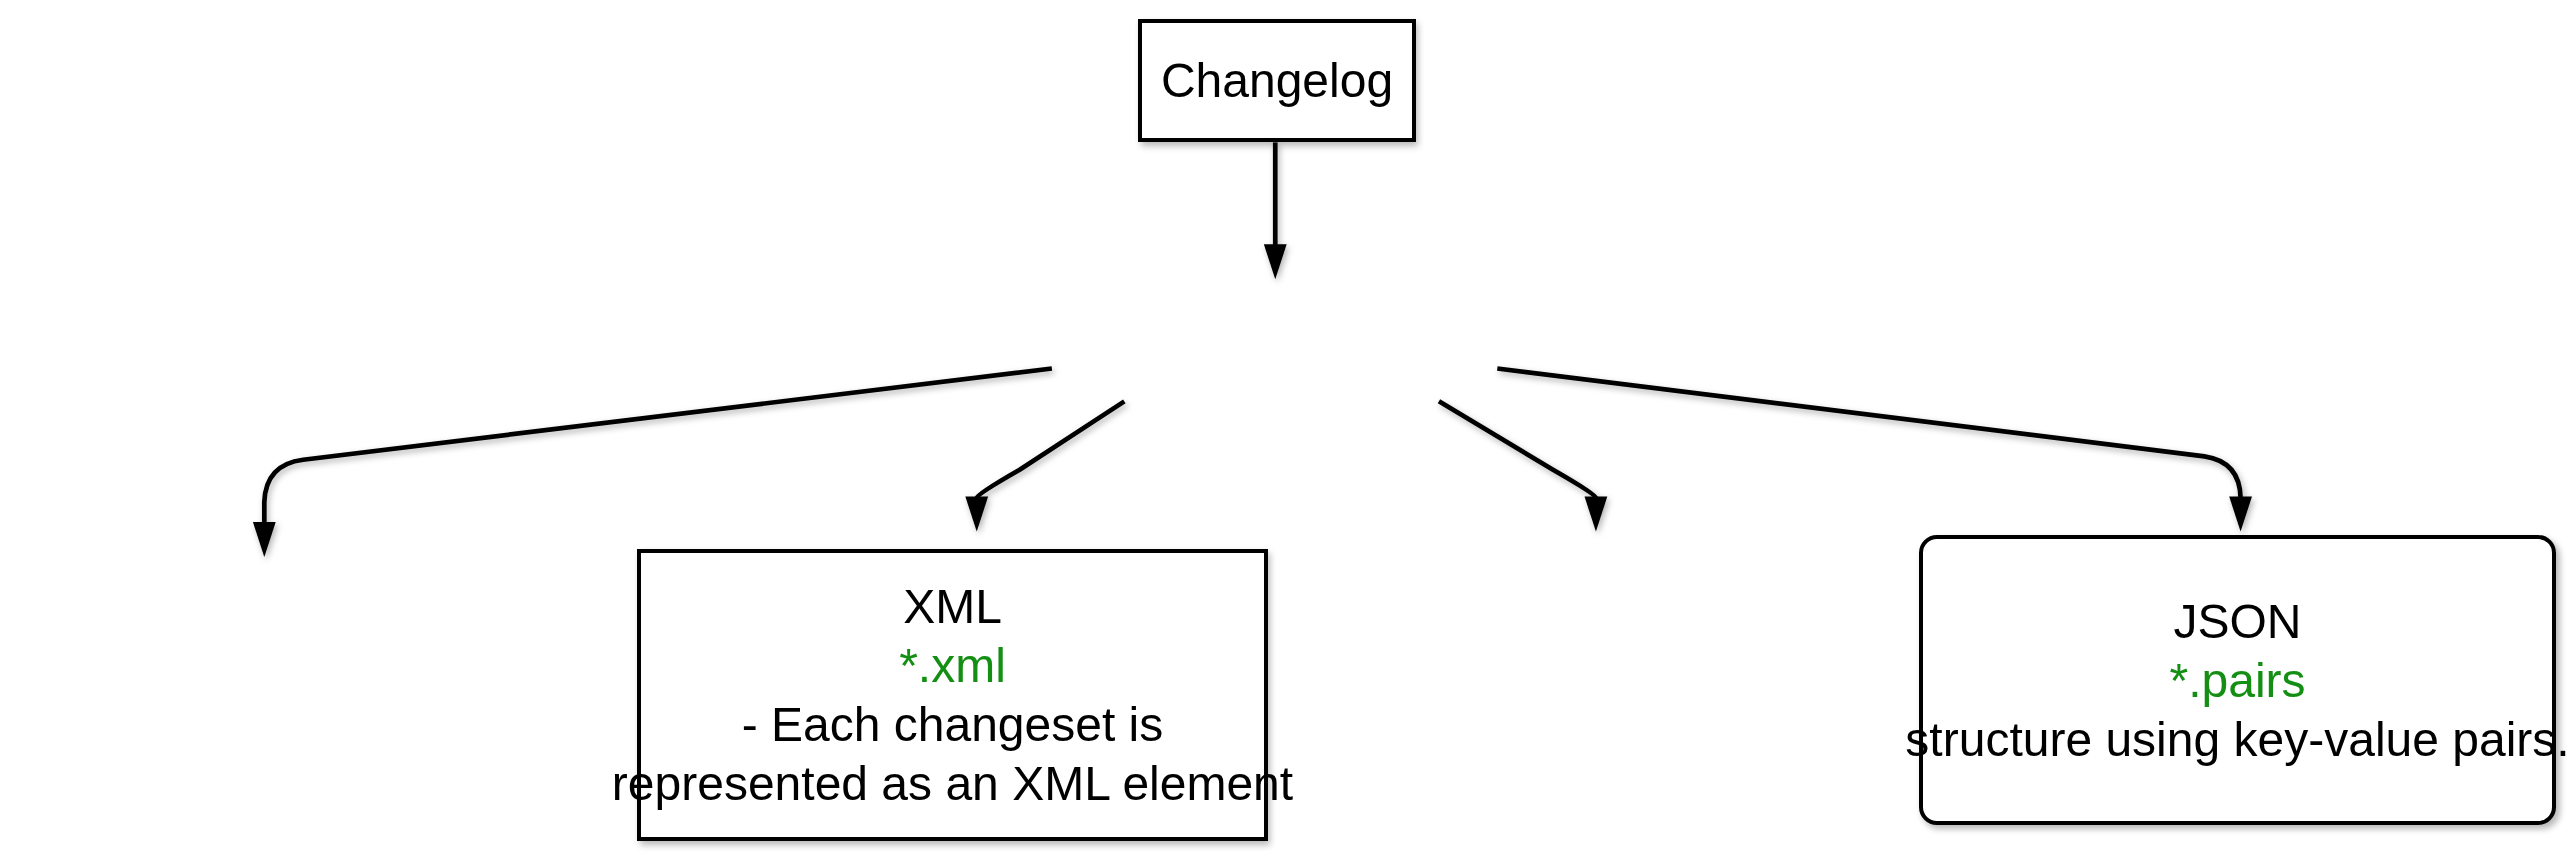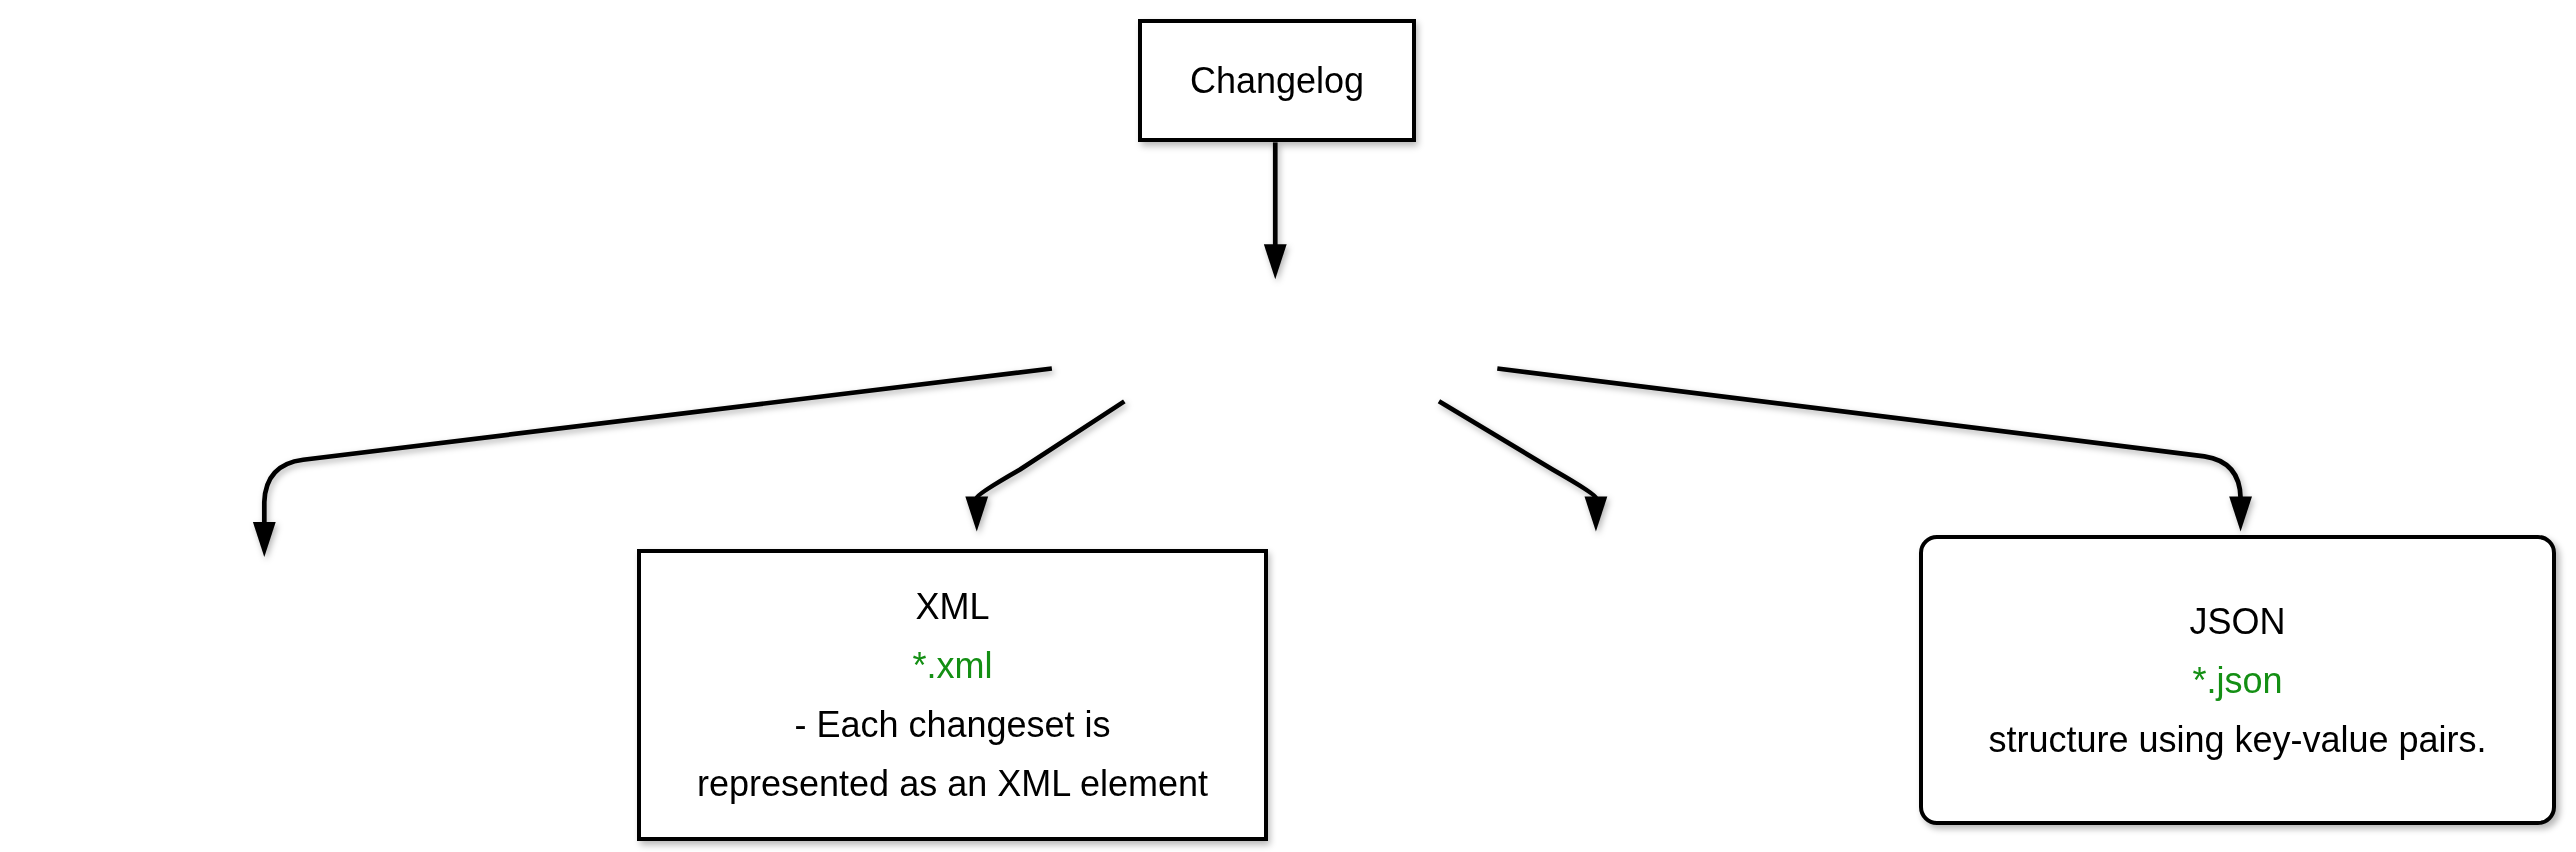--- a/index.html
+++ b/index.html
@@ -19,21 +19,21 @@
   .edges polygon { fill: var(--ink); stroke: none; }
 
   .node {
     position: absolute;
     background: #ffffff;
     border: 4.7px solid var(--ink);
     box-shadow: 3.4px 4px 6.7px rgba(0,0,0,0.28);
     display: flex; flex-direction: column;
     align-items: center; justify-content: center;
     text-align: center;
-    font-size: 36px; line-height: 59px;
+    font-size: 48px; line-height: 59px;
     white-space: nowrap;
   }
   .node .ln { display: block; }
   .node .ext { color: var(--green); }
 
   #node-root { left: 1138px; top:  19px; width: 278px; height: 123px; }
   #node-hub  { left: 1052px; top: 279px; width: 445px; height: 122px; }
   #node-sql  { left:   19px; top: 564px; width: 487px; height: 233px; }
   #node-xml  { left:  637px; top: 533px; width: 631px; height: 292px; margin-top: 16px; }
   #node-yaml { left: 1398px; top: 535px; width: 388px; height: 292px; }
@@ -81,18 +81,18 @@
   <div class="node" id="node-xml">
     <span class="ln">XML</span>
     <span class="ln ext">*.xml</span>
     <span class="ln">- Each changeset is</span>
     <span class="ln">represented as an XML element</span>
   </div>
 
 
   <div class="node" id="node-json">
     <span class="ln">JSON</span>
-    <span class="ln ext">*.json</span>
+    <span class="ln ext">*.pairs</span>
     <span class="ln">structure using key-value pairs.</span>
   </div>
 
 </div>
 
 
 </body></html>

